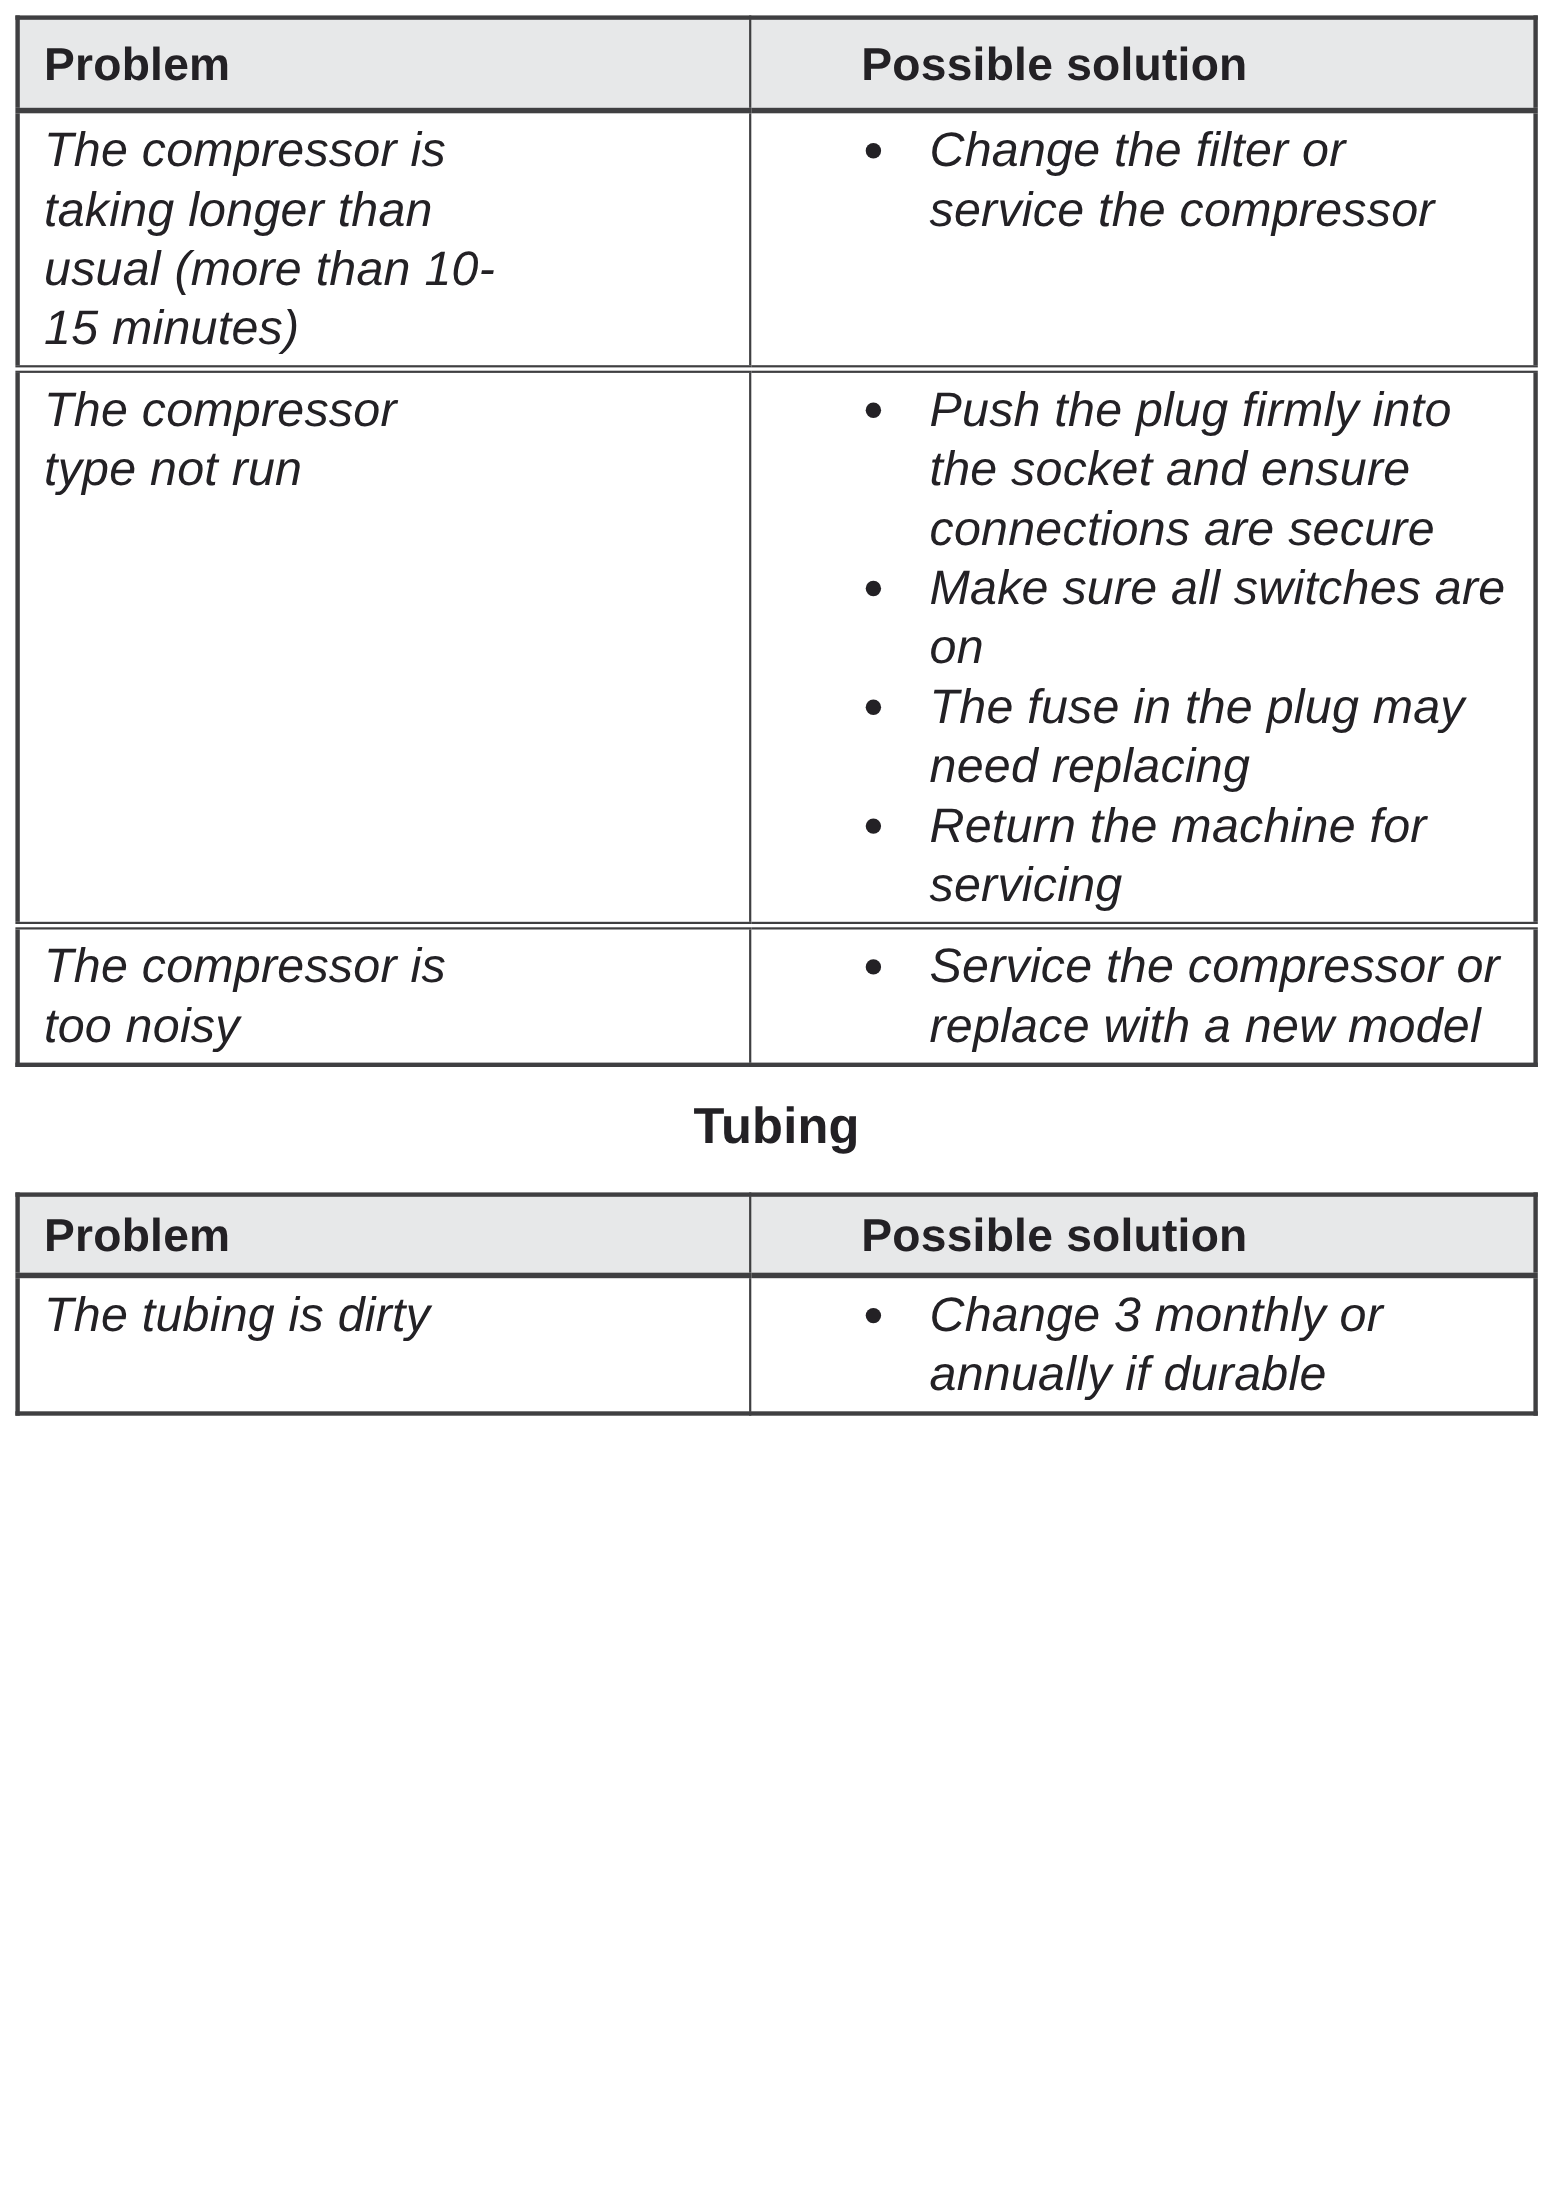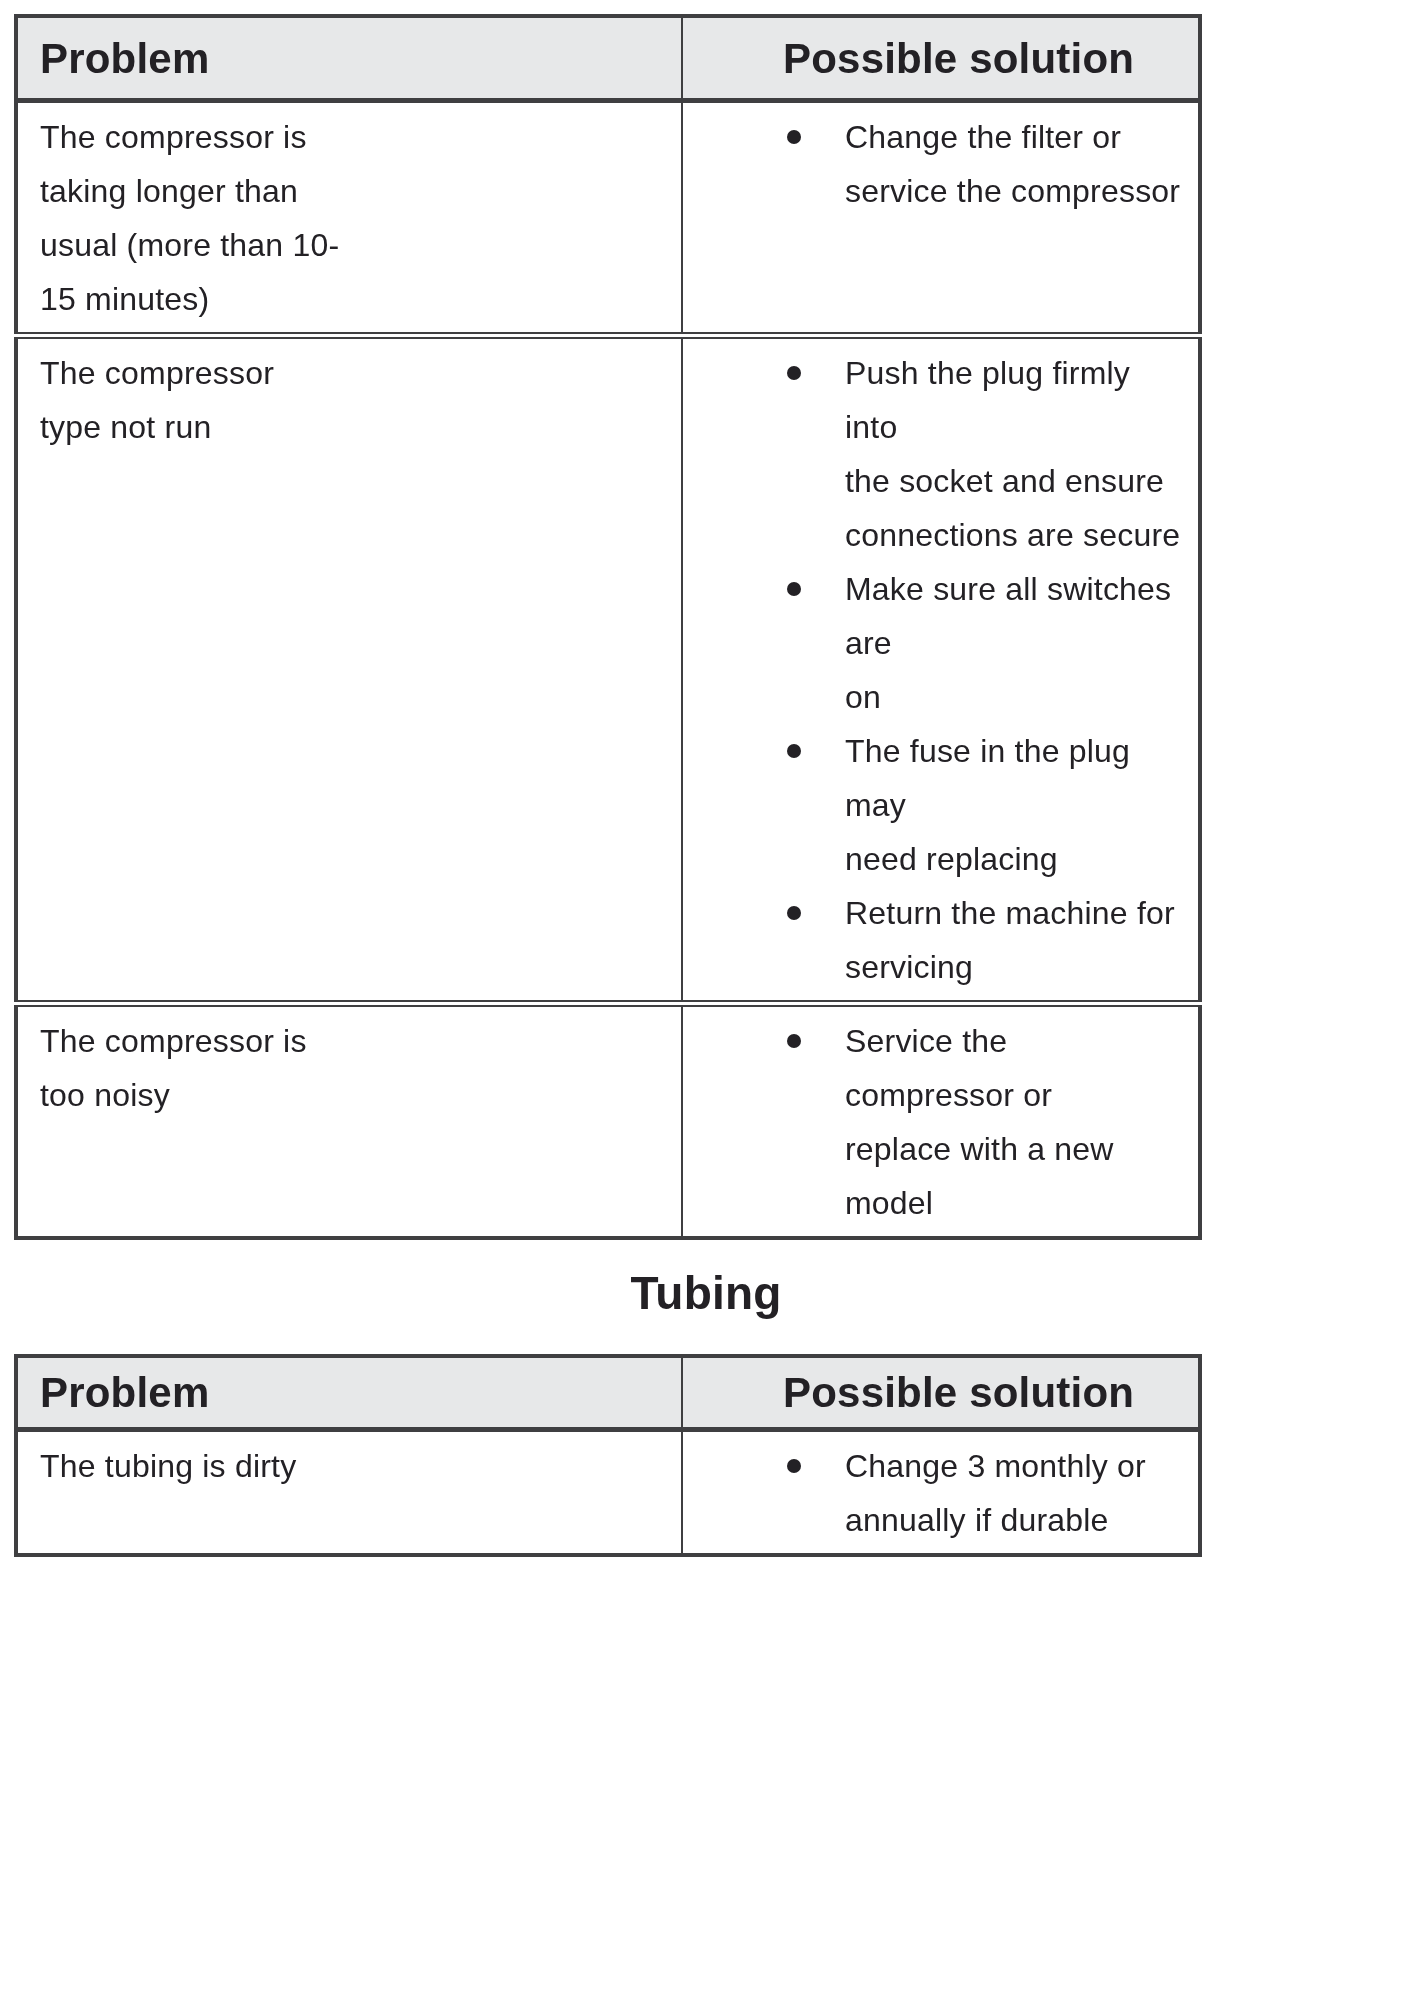--- a/index.html
+++ b/index.html
@@ -17,21 +17,21 @@
     -webkit-font-smoothing:antialiased;
   }
   .page{
     width:1414px;height:2000px;
     padding:14px 16px 0 14px;
     background:#ffffff;
     overflow:hidden;
   }
   table.trouble{
     table-layout:fixed;
-    width:1188px;
+    width:1384px;
     border-collapse:collapse;
     border:4px solid var(--line);
   }
   col.c-problem{width:666px;}
   thead th{
     background:var(--header-bg);
     border:2px solid var(--line);
     border-bottom:5px solid var(--line);
     text-align:left;
     vertical-align:middle;
@@ -40,25 +40,26 @@
     letter-spacing:0.2px;
     padding:10px 18px 8px 22px;
   }
   thead th.sol{padding-left:100px;}
   table.t1 thead tr{height:84px;}
   table.t2 thead tr{height:74px;}
   tbody td{
     border:2px solid var(--line);
     border-bottom:7px double var(--line);
     vertical-align:top;
-    font-size:32px;
+    font-size:44px;
     line-height:54px;
     letter-spacing:0.2px;
     padding:7px 18px 6px 22px;
     white-space:pre-line;
+    font-style:italic;
   }
   tbody tr:first-child td{border-top:none;}
   tbody tr:last-child td{border-bottom:none;}
   td.sol{padding-left:100px;padding-right:14px;white-space:normal;}
   td.sol ul{
     list-style:none;
     margin:0;padding:0;
   }
   td.sol li{
     position:relative;

